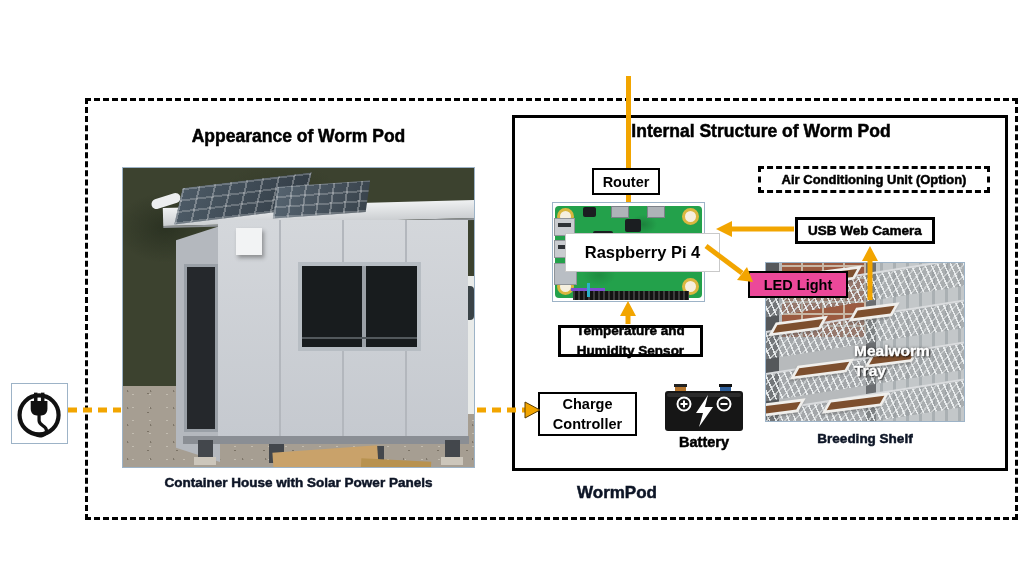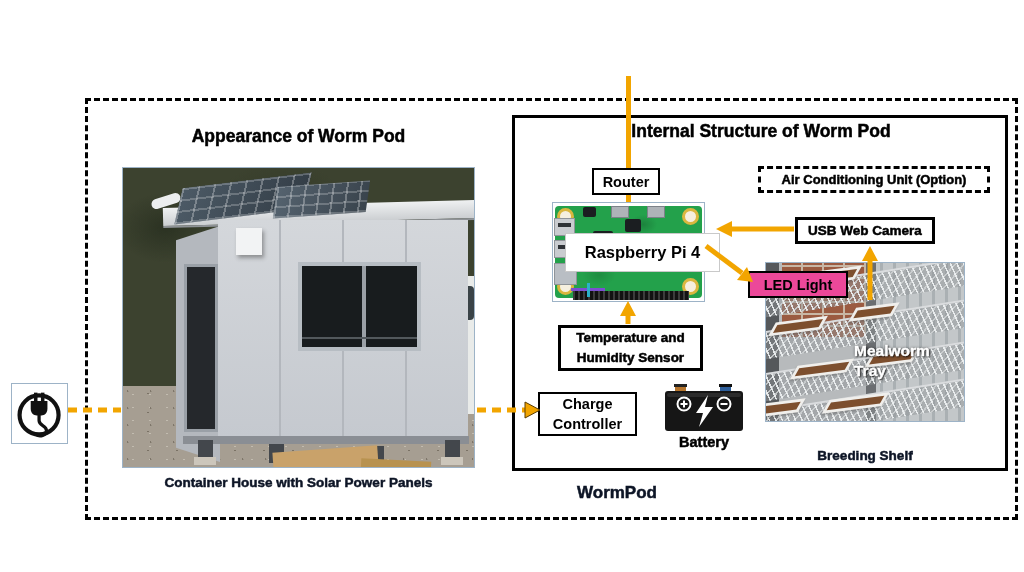--- a/index.html
+++ b/index.html
@@ -21,27 +21,27 @@
   
   .internet{left:556px;top:50px;width:146px;height:30px;border:3px solid var(--navy);
             border-radius:50%;background:#fff;font-size:13.5px;z-index:5;}
   .net-line{left:626px;top:76px;width:5px;height:131px;background:var(--gold);z-index:3;}
 
   
   .router-box{left:592px;top:168px;width:68px;height:27px;border:2px solid #000;background:#fff;font-size:14.5px;z-index:5;}
   .ac-box{left:758px;top:166px;width:232px;height:27px;border:3px dashed #000;background:#fff;font-size:13px;z-index:5;}
   .camera-box{left:795px;top:217px;width:140px;height:27px;border:3px solid #000;background:#fff;font-size:13.5px;z-index:5;}
   .led-box{left:748px;top:271px;width:100px;height:27px;border:2px solid #000;background:#ec4899;font-size:14.5px;z-index:5;}
-  .sensor-box{left:558px;top:325px;width:145px;height:46px;border:3px solid #000;background:#fff;font-size:13.5px;line-height:1.45;z-index:5;}
+  .sensor-box{left:558px;top:325px;width:145px;height:32px;border:3px solid #000;background:#fff;font-size:13.5px;line-height:1.45;z-index:5;}
   .charge-box{left:538px;top:392px;width:99px;height:44px;border:2px solid #000;background:#fff;font-size:14.5px;line-height:1.4;z-index:5;}
   .pi-label{left:565px;top:233px;width:155px;height:39px;background:#fff;border:1px solid #c9c9c9;font-size:16.5px;z-index:5;}
 
   
   .container-caption{left:122px;top:475px;width:353px;font-size:13.5px;color:var(--ink);z-index:2;}
-  .shelf-caption{left:765px;top:431px;width:200px;font-size:13.5px;color:var(--ink);z-index:4;margin-top:17px;}
+  .shelf-caption{left:765px;top:431px;width:200px;font-size:13.5px;color:var(--ink);z-index:4;}
   .wormpod-label{left:527px;top:483px;width:180px;font-size:17px;color:var(--ink);z-index:2;}
   .battery-label{left:663px;top:434px;width:82px;font-size:14.5px;z-index:2;}
   .ext-power-label{left:2px;top:318px;width:78px;font-size:13px;line-height:1.5;color:#18253f;z-index:2;}
 
   
   .plug-box{left:11px;top:383px;width:57px;height:61px;border:1px solid #9db3c7;background:#fff;z-index:2;}
 
   
   .battery-icon{left:663px;top:384px;width:82px;height:50px;z-index:2;}
 

